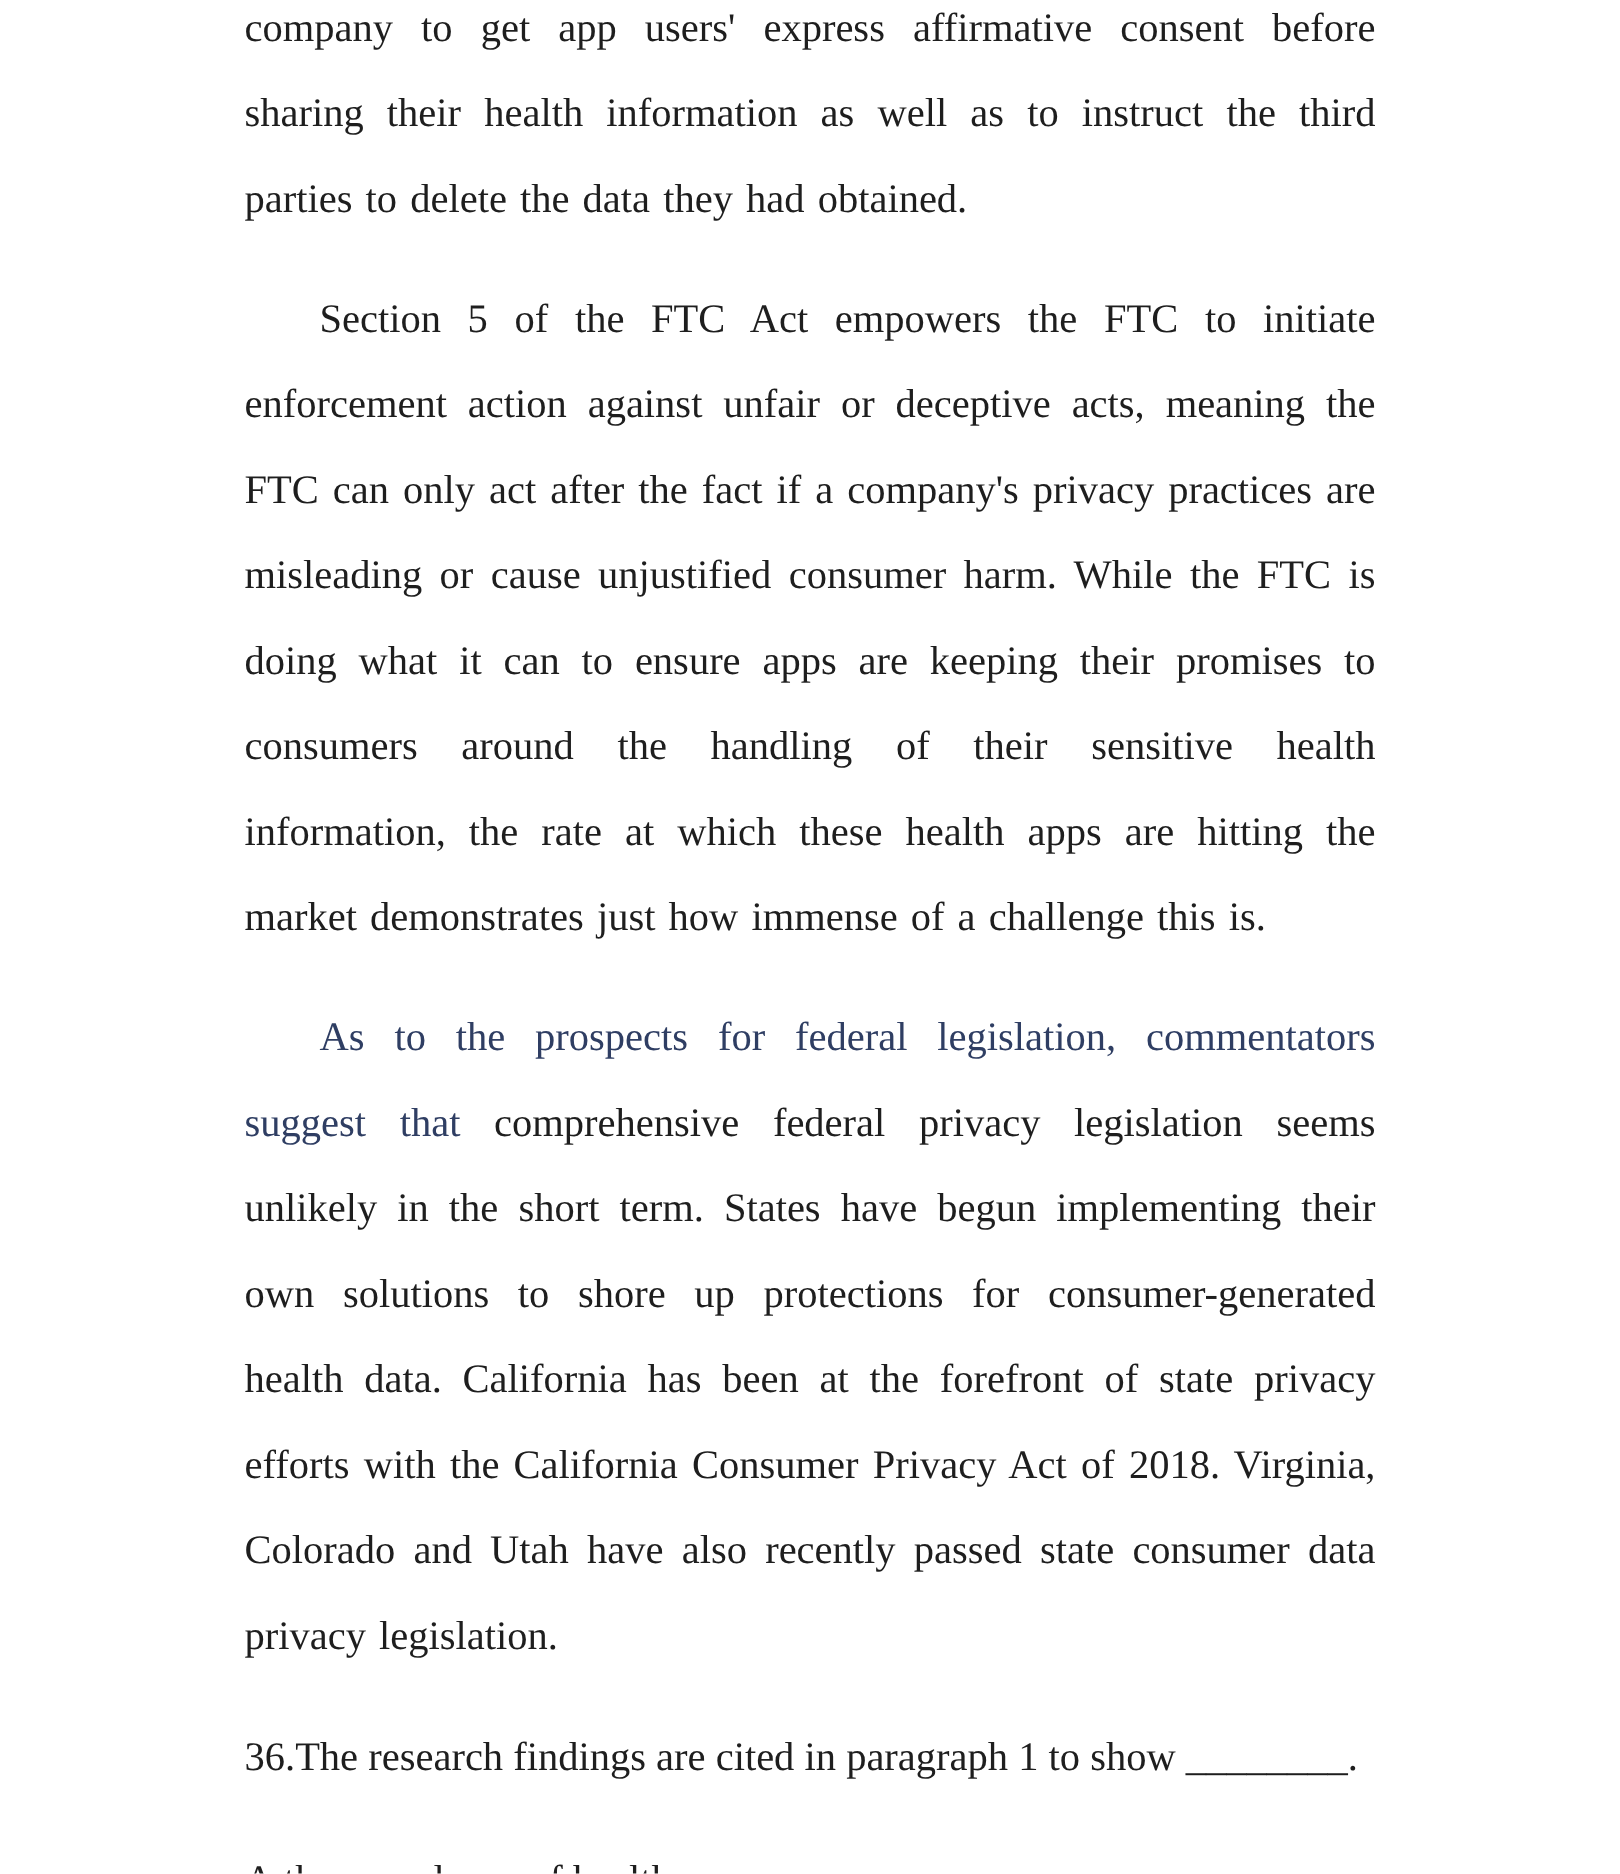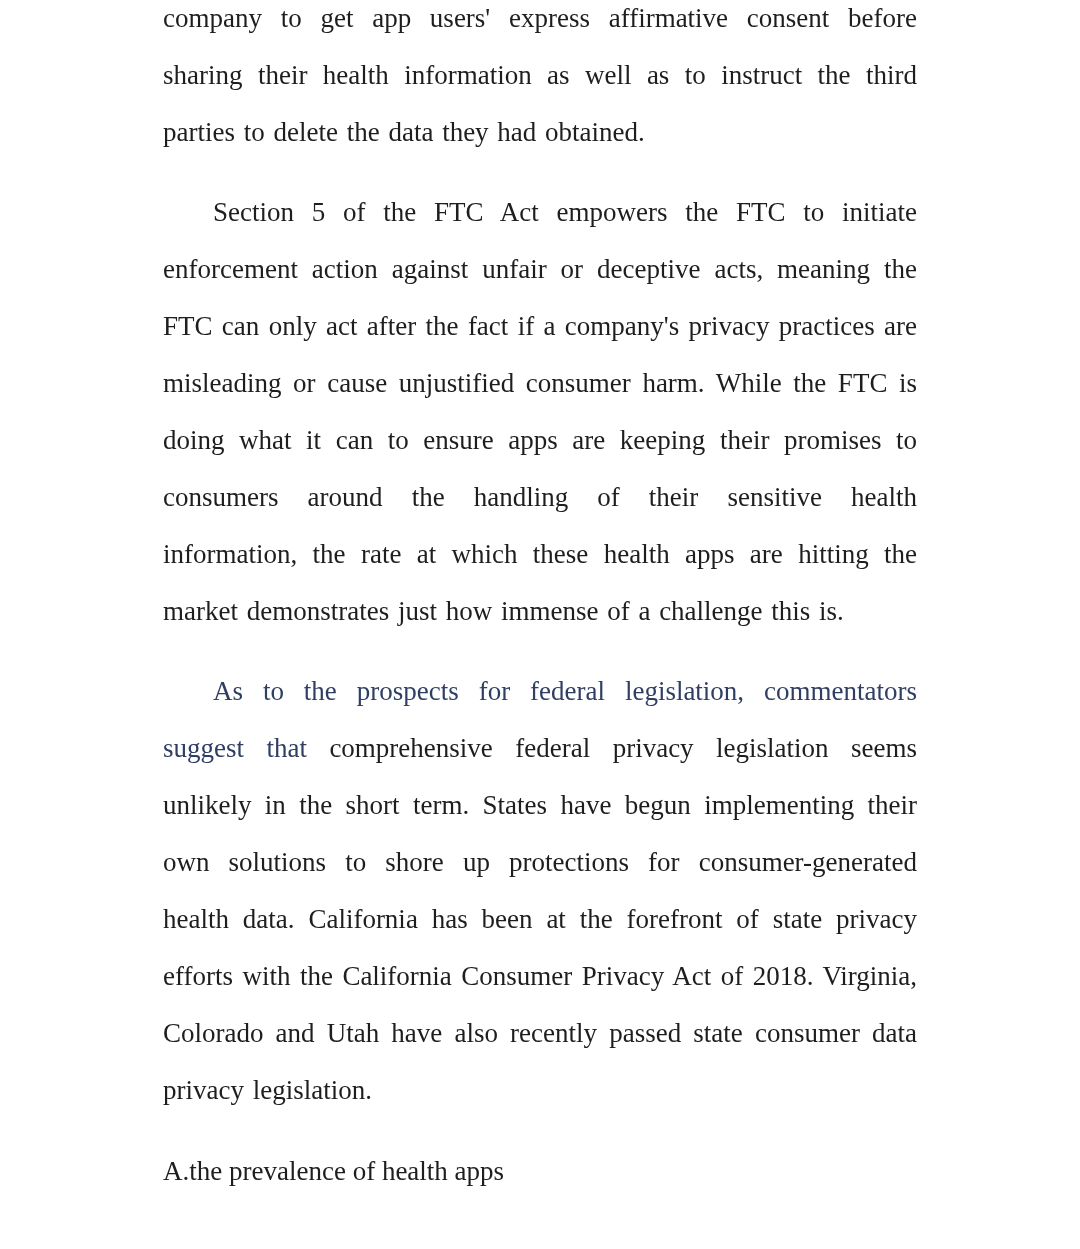--- a/index.html
+++ b/index.html
@@ -44,16 +44,17 @@
 <main class="page">
 
   <p class="para first">company to get app users' express affirmative consent before sharing their health information as well as to instruct the third parties to delete the data they had obtained.</p>
 
   <p class="para indent">Section 5 of the FTC Act empowers the FTC to initiate enforcement action against unfair or deceptive acts, meaning the FTC can only act after the fact if a company's privacy practices are misleading or cause unjustified consumer harm. While the FTC is doing what it can to ensure apps are keeping their promises to consumers around the handling of their sensitive health information, the rate at which these health apps are hitting the market demonstrates just how immense of a challenge this is.</p>
 
   <p class="para indent last-para">
     <span class="highlight">As to the prospects for federal legislation, commentators suggest that</span><span> comprehensive federal privacy legislation seems unlikely in the short term. States have begun implementing their own solutions to shore up protections for consumer-generated health data. California has been at the forefront of state privacy efforts with the California Consumer Privacy Act of 2018. Virginia, Colorado and Utah have also recently passed state consumer data privacy legislation.</span>
   </p>
 
+  <p class="question">36.The research findings are cited in paragraph 1 to show ________.</p>
 
   <p class="option">A.the prevalence of health apps</p>
 
 </main>
 
 </body></html>

